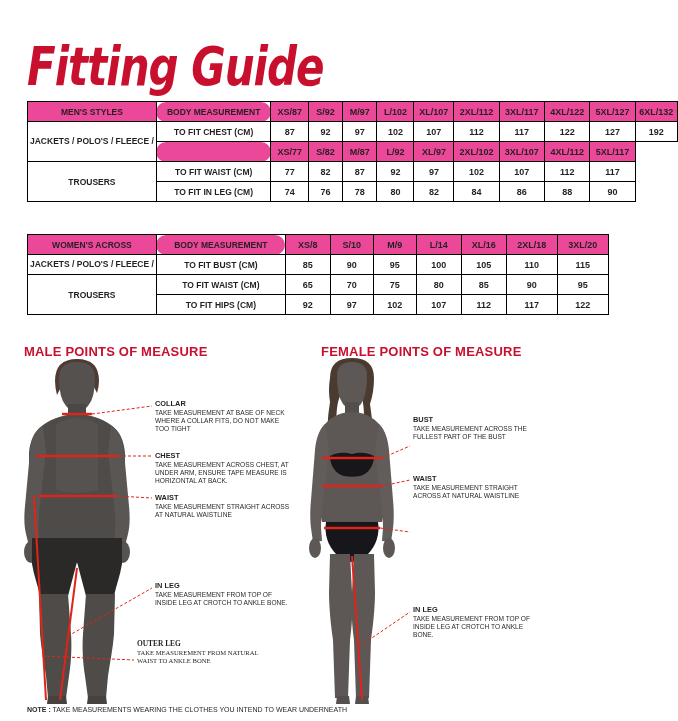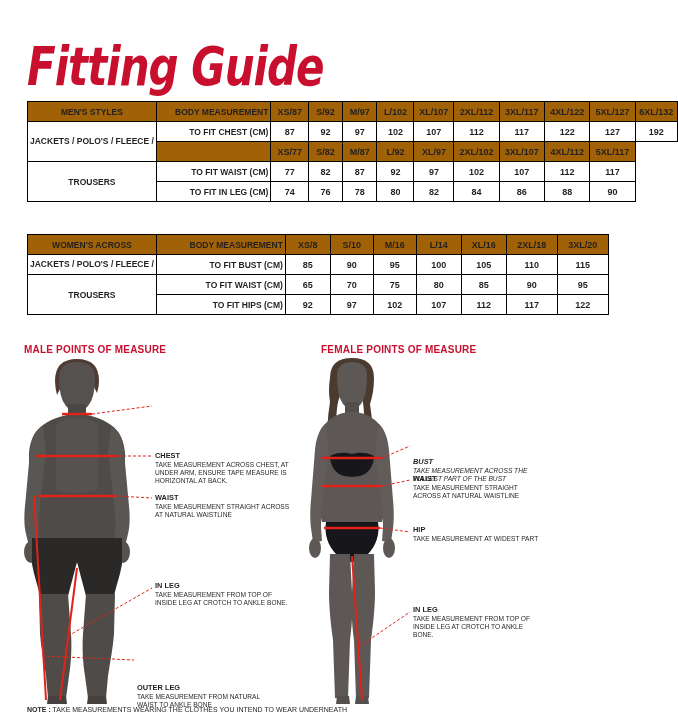--- a/index.html
+++ b/index.html
@@ -40,54 +40,55 @@
     text-align:center;
     vertical-align:middle;
     padding:0 2px;
     white-space:nowrap;
   }
   .sz-table td.lbl{
     text-align:center;
     font-size:8.5px;
   }
   .sz-table td.meas{
-    text-align:right;
+    text-align:center;
     font-size:8.5px;
-  }
-  .hdr{background:#a16207;}
+    border-radius:10px;
+  }
+  .hdr{background:#ec4899;}
   .noborder{border:none !important;}
 
   #men-table{left:27px;top:85px;}
   #women-table{left:27px;top:218px;}
 
   
   .sec-head{
     position:absolute;
-    font-size:10px;
+    font-size:13px;
     font-weight:bold;
     color:#c8102e;
     letter-spacing:0.2px;
   }
   #male-head{left:24px;top:328px;}
   #female-head{left:300px;top:328px;padding-left:21px;}
 
   
   .figures{position:absolute;left:0;top:340px;width:678px;height:350px;}
 
   
   .ann{position:absolute;font-size:6.6px;line-height:8px;color:#231f20;width:135px;}
   .ann .t{font-weight:bold;font-size:7.4px;display:block;margin-bottom:1px;}
 
   #ann-collar{left:155px;top:384px;}
   #ann-chest{left:155px;top:436px;}
   #ann-waist-m{left:155px;top:478px;}
   #ann-inleg-m{left:155px;top:566px;}
-  #ann-outerleg{left:137px;top:668px;}
-
-  #ann-bust{left:413px;top:442px;width:130px;font-style:italic;}
+  #ann-outerleg{left:137px;top:624px;font-family:Liberation Serif, serif;}
+
+  #ann-bust{left:413px;top:400px;width:130px;}
   #ann-waist-f{left:413px;top:459px;width:130px;}
   #ann-hip{left:413px;top:510px;width:130px;}
   #ann-inleg-f{left:413px;top:590px;width:130px;}
 
   
   .note{
     position:absolute;left:27px;top:690px;
     font-size:7px;font-weight:bold;color:#231f20;
   }
   .note span.small{font-weight:normal;}
@@ -172,21 +173,21 @@
   </tbody>
     </table>
 
   <table class="sz-table" id="women-table">
     <tbody>
         <tr>
       <td class="hdr lbl" style="width:86px">WOMEN'S ACROSS</td>
       <td class="hdr meas" style="width:124px">BODY MEASUREMENT</td>
       <td class="hdr" style="width:40px">XS/8</td>
       <td class="hdr" style="width:38px">S/10</td>
-      <td class="hdr" style="width:38px">M/16</td>
+      <td class="hdr" style="width:38px">M/9</td>
       <td class="hdr" style="width:40px">L/14</td>
       <td class="hdr" style="width:40px">XL/16</td>
       <td class="hdr" style="width:46px">2XL/18</td>
       <td class="hdr" style="width:46px">3XL/20</td>
     </tr>
     <tr>
       <td class="lbl" style="line-height:9px">JACKETS / POLO'S / FLEECE /</td>
       <td class="meas">TO FIT BUST (CM)</td>
       <td>85</td>
       <td>90</td>
@@ -295,20 +296,24 @@
       <line x1="324" y1="172" x2="380" y2="172" stroke="#e2231a" stroke-width="2.4"></line>
       <line x1="352" y1="200" x2="362" y2="344" stroke="#e2231a" stroke-width="2"></line>
 
       <line x1="382" y1="102" x2="410" y2="90" stroke="#e2231a" stroke-width="1" stroke-dasharray="3,2"></line>
       <line x1="382" y1="130" x2="410" y2="124" stroke="#e2231a" stroke-width="1" stroke-dasharray="3,2"></line>
       <line x1="380" y1="172" x2="410" y2="176" stroke="#e2231a" stroke-width="1" stroke-dasharray="3,2"></line>
       <line x1="360" y1="290" x2="410" y2="256" stroke="#e2231a" stroke-width="1" stroke-dasharray="3,2"></line>
     </g>
   </svg>
 
+  <div class="ann" id="ann-collar">
+    <span class="t">COLLAR</span>
+    <span>TAKE MEASUREMENT AT BASE OF NECK WHERE A COLLAR FITS, DO NOT MAKE TOO TIGHT</span>
+  </div>
   <div class="ann" id="ann-chest">
     <span class="t">CHEST</span>
     <span>TAKE MEASUREMENT ACROSS CHEST, AT UNDER ARM, ENSURE TAPE MEASURE IS HORIZONTAL AT BACK.</span>
   </div>
   <div class="ann" id="ann-waist-m">
     <span class="t">WAIST</span>
     <span>TAKE MEASUREMENT STRAIGHT ACROSS AT NATURAL WAISTLINE</span>
   </div>
   <div class="ann" id="ann-inleg-m">
     <span class="t">IN LEG</span>
@@ -320,24 +325,20 @@
   </div>
 
   <div class="ann" id="ann-bust">
     <span class="t">BUST</span>
     <span>TAKE MEASUREMENT ACROSS THE FULLEST PART OF THE BUST</span>
   </div>
   <div class="ann" id="ann-waist-f">
     <span class="t">WAIST</span>
     <span>TAKE MEASUREMENT STRAIGHT ACROSS AT NATURAL WAISTLINE</span>
   </div>
-  <div class="ann" id="ann-hip">
-    <span class="t">HIP</span>
-    <span>TAKE MEASUREMENT AT WIDEST PART</span>
-  </div>
   <div class="ann" id="ann-inleg-f">
     <span class="t">IN LEG</span>
     <span>TAKE MEASUREMENT FROM TOP OF INSIDE LEG AT CROTCH TO ANKLE BONE.</span>
   </div>
 
   <div class="note">
     <span>NOTE :</span><span class="small"> TAKE MEASUREMENTS WEARING THE CLOTHES YOU INTEND TO WEAR UNDERNEATH</span>
   </div>
 
 </div>

